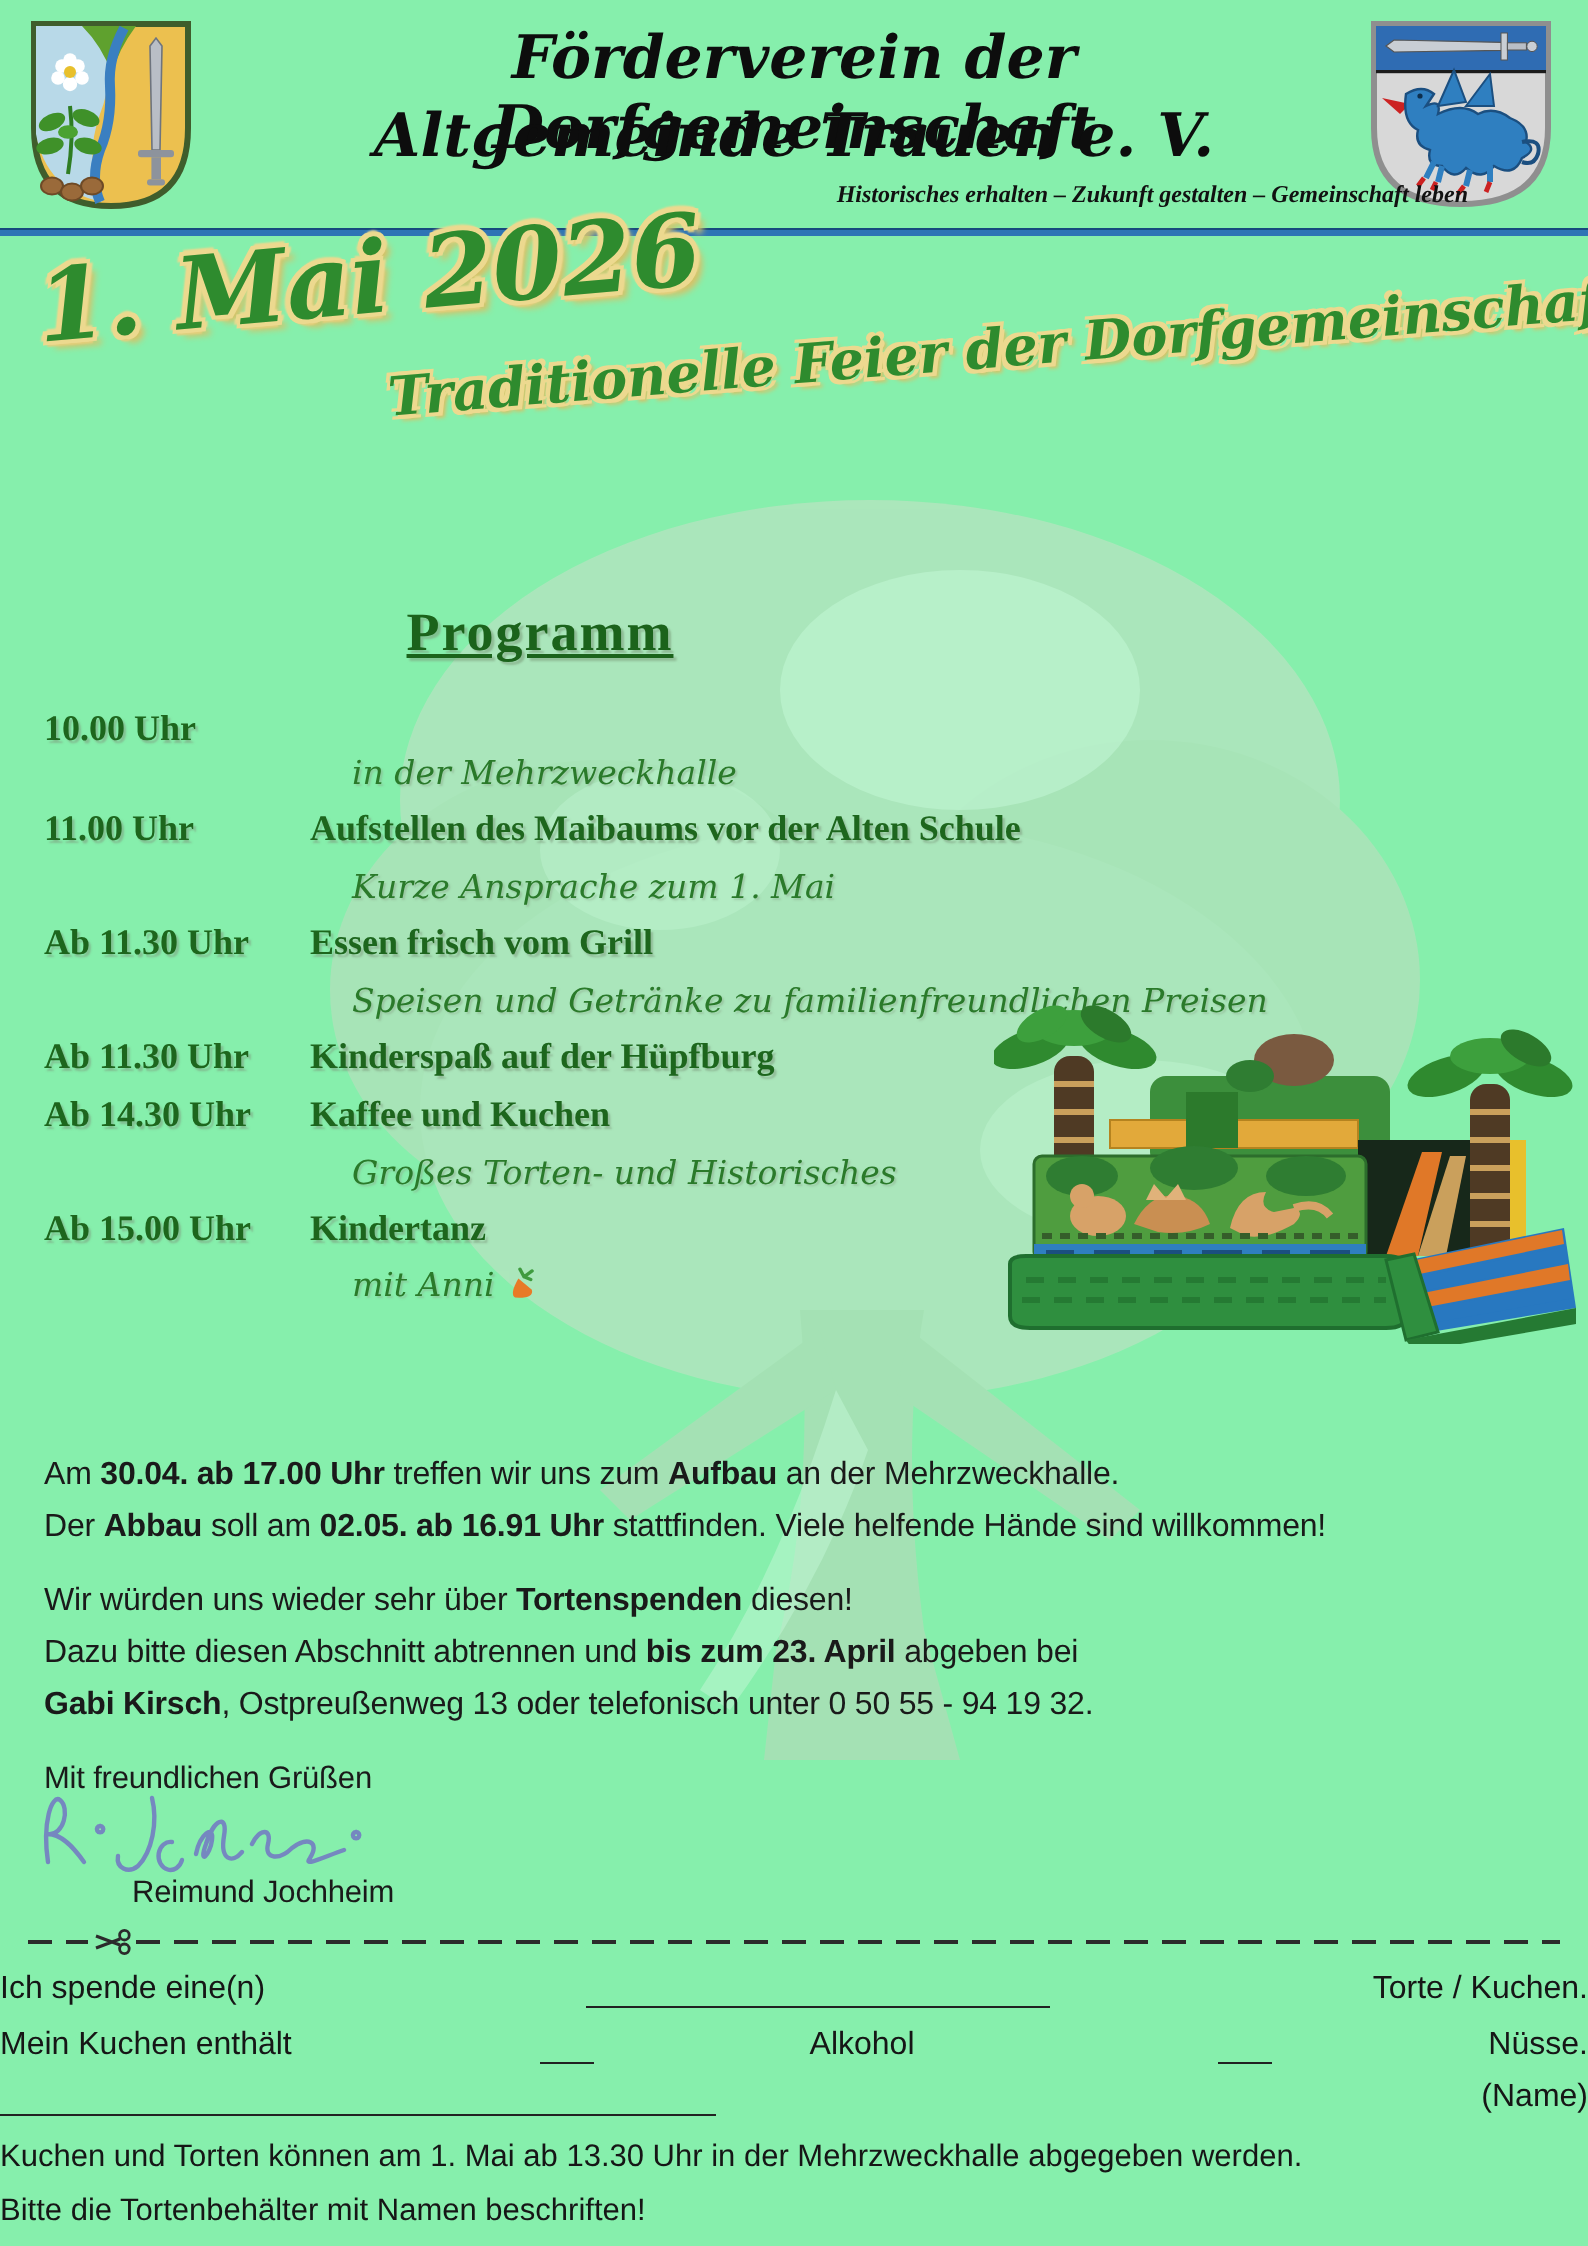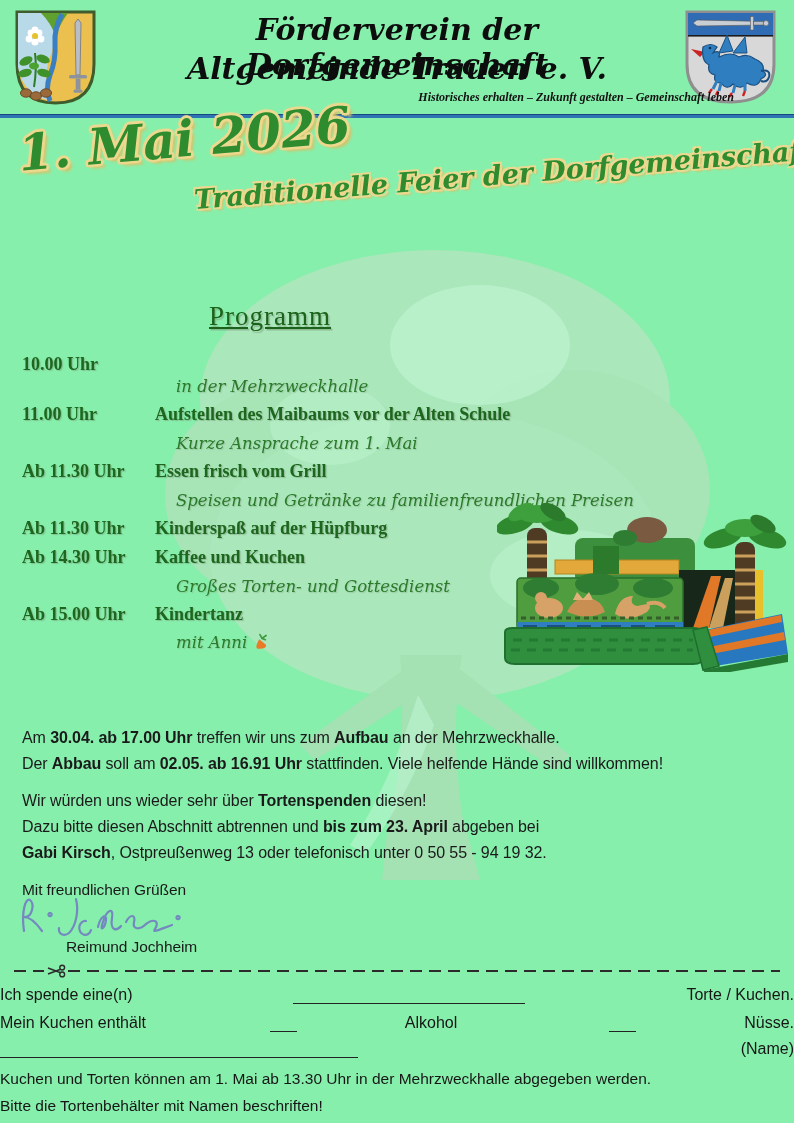--- a/index.html
+++ b/index.html
@@ -32,21 +32,21 @@
   .subtitle-banner{position:absolute;left:193px;top:184px;font-size:27px;font-weight:bold;font-style:italic;
       font-family:"DejaVu Serif","Liberation Serif",serif;transform:rotate(-4.6deg);transform-origin:left top;white-space:nowrap;
       color:#2e8b2e;
       text-shadow:-2px -2px 0 #ecd98f,2px -2px 0 #ecd98f,-2px 2px 0 #ecd98f,2px 2px 0 #ecd98f,3px 3px 2px #d8c167;}
 
   
   .watermark{position:absolute;left:150px;top:225px;width:560px;height:665px;pointer-events:none;}
 
   
   .prog-heading{position:absolute;left:120px;top:301px;width:300px;text-align:center;
-      font-family:"Liberation Serif","DejaVu Serif",serif;font-weight:normal;font-size:27px;color:#1b631b;
+      font-family:"Liberation Serif","DejaVu Serif",serif;font-weight:bold;font-size:27px;color:#1b631b;
       text-decoration:underline;letter-spacing:1px;text-shadow:1.5px 1.5px 1px rgba(125,160,125,.6);}
   .ptime,.ptitle{position:absolute;font-family:"Liberation Serif","DejaVu Serif",serif;font-weight:bold;
       font-size:18px;color:#1d661d;white-space:nowrap;text-shadow:1.3px 1.3px 1px rgba(125,155,125,.55);}
   .ptime{left:22px;width:130px;}
   .ptitle{left:155px;}
   .pnote{position:absolute;left:176px;font-family:"DejaVu Serif","Liberation Serif",serif;font-style:italic;
       font-size:16.5px;color:#2a7a2a;white-space:nowrap;text-shadow:1px 1px 1px rgba(140,170,140,.5);}
   .r0t{top:354px}.r0n{top:377px}
   .r1t{top:404px}.r1n{top:434px}
   .r2t{top:461px}.r2n{top:491px}
@@ -178,21 +178,21 @@
 
   <div class="ptime r2t">Ab 11.30 Uhr</div>
   <div class="ptitle r2t">Essen frisch vom Grill</div>
   <div class="pnote r2n">Speisen und Getränke zu familienfreundlichen Preisen</div>
 
   <div class="ptime r3t">Ab 11.30 Uhr</div>
   <div class="ptitle r3t">Kinderspaß auf der Hüpfburg</div>
 
   <div class="ptime r4t">Ab 14.30 Uhr</div>
   <div class="ptitle r4t">Kaffee und Kuchen</div>
-  <div class="pnote r4n">Großes Torten- und Gottesdienst</div>
+  <div class="pnote r4n">Großes Torten- und Historisches</div>
 
   <div class="ptime r5t">Ab 15.00 Uhr</div>
   <div class="ptitle r5t">Kindertanz</div>
   <div class="pnote r5n"><span>mit Anni</span><svg class="carrot" width="18" height="18" viewBox="0 0 16 16">
         <path d="M4,14 Q1.5,12.5 5.5,5.5 L11.5,10.5 Q12.5,14.5 4,14 Z" fill="#e87a28"></path>
         <path d="M8,4.8 L6.2,1.4 M8,4.8 L11.6,2.2 M8,4.8 L11,6" stroke="#3f9b3f" stroke-width="1.5" fill="none" stroke-linecap="round"></path>
       </svg></div>
 
   <svg class="castle" viewBox="0 0 293 172">
 

